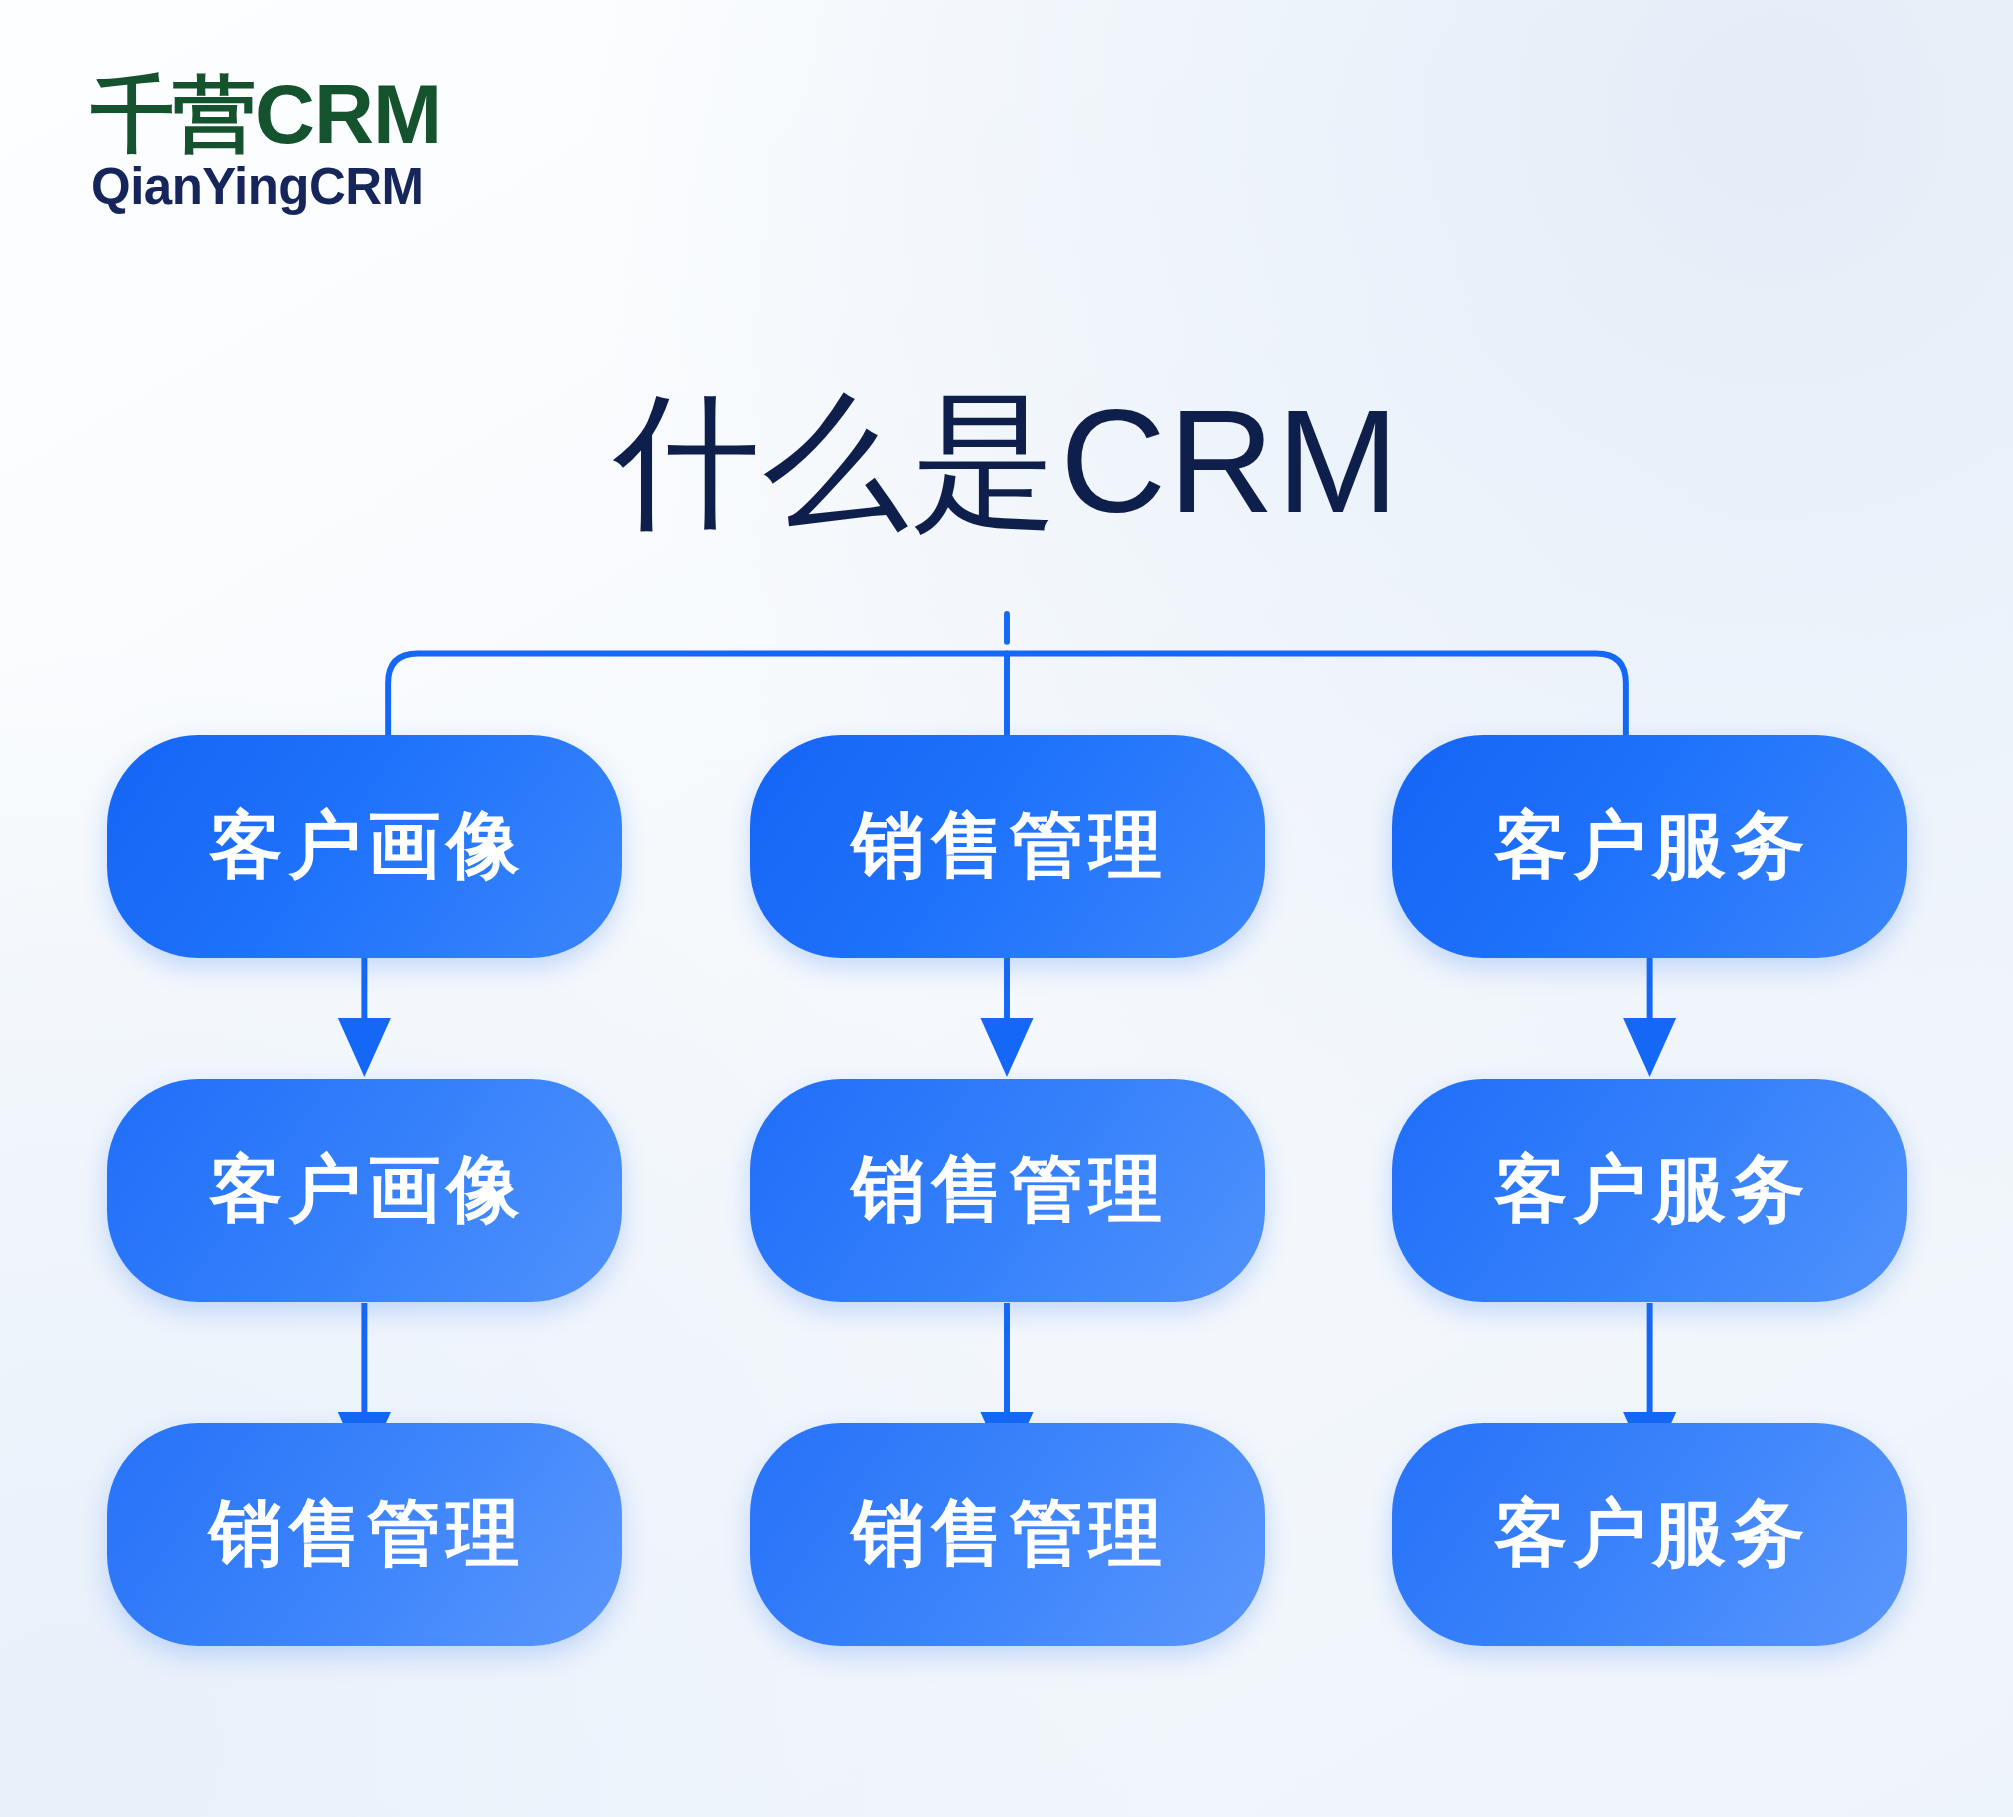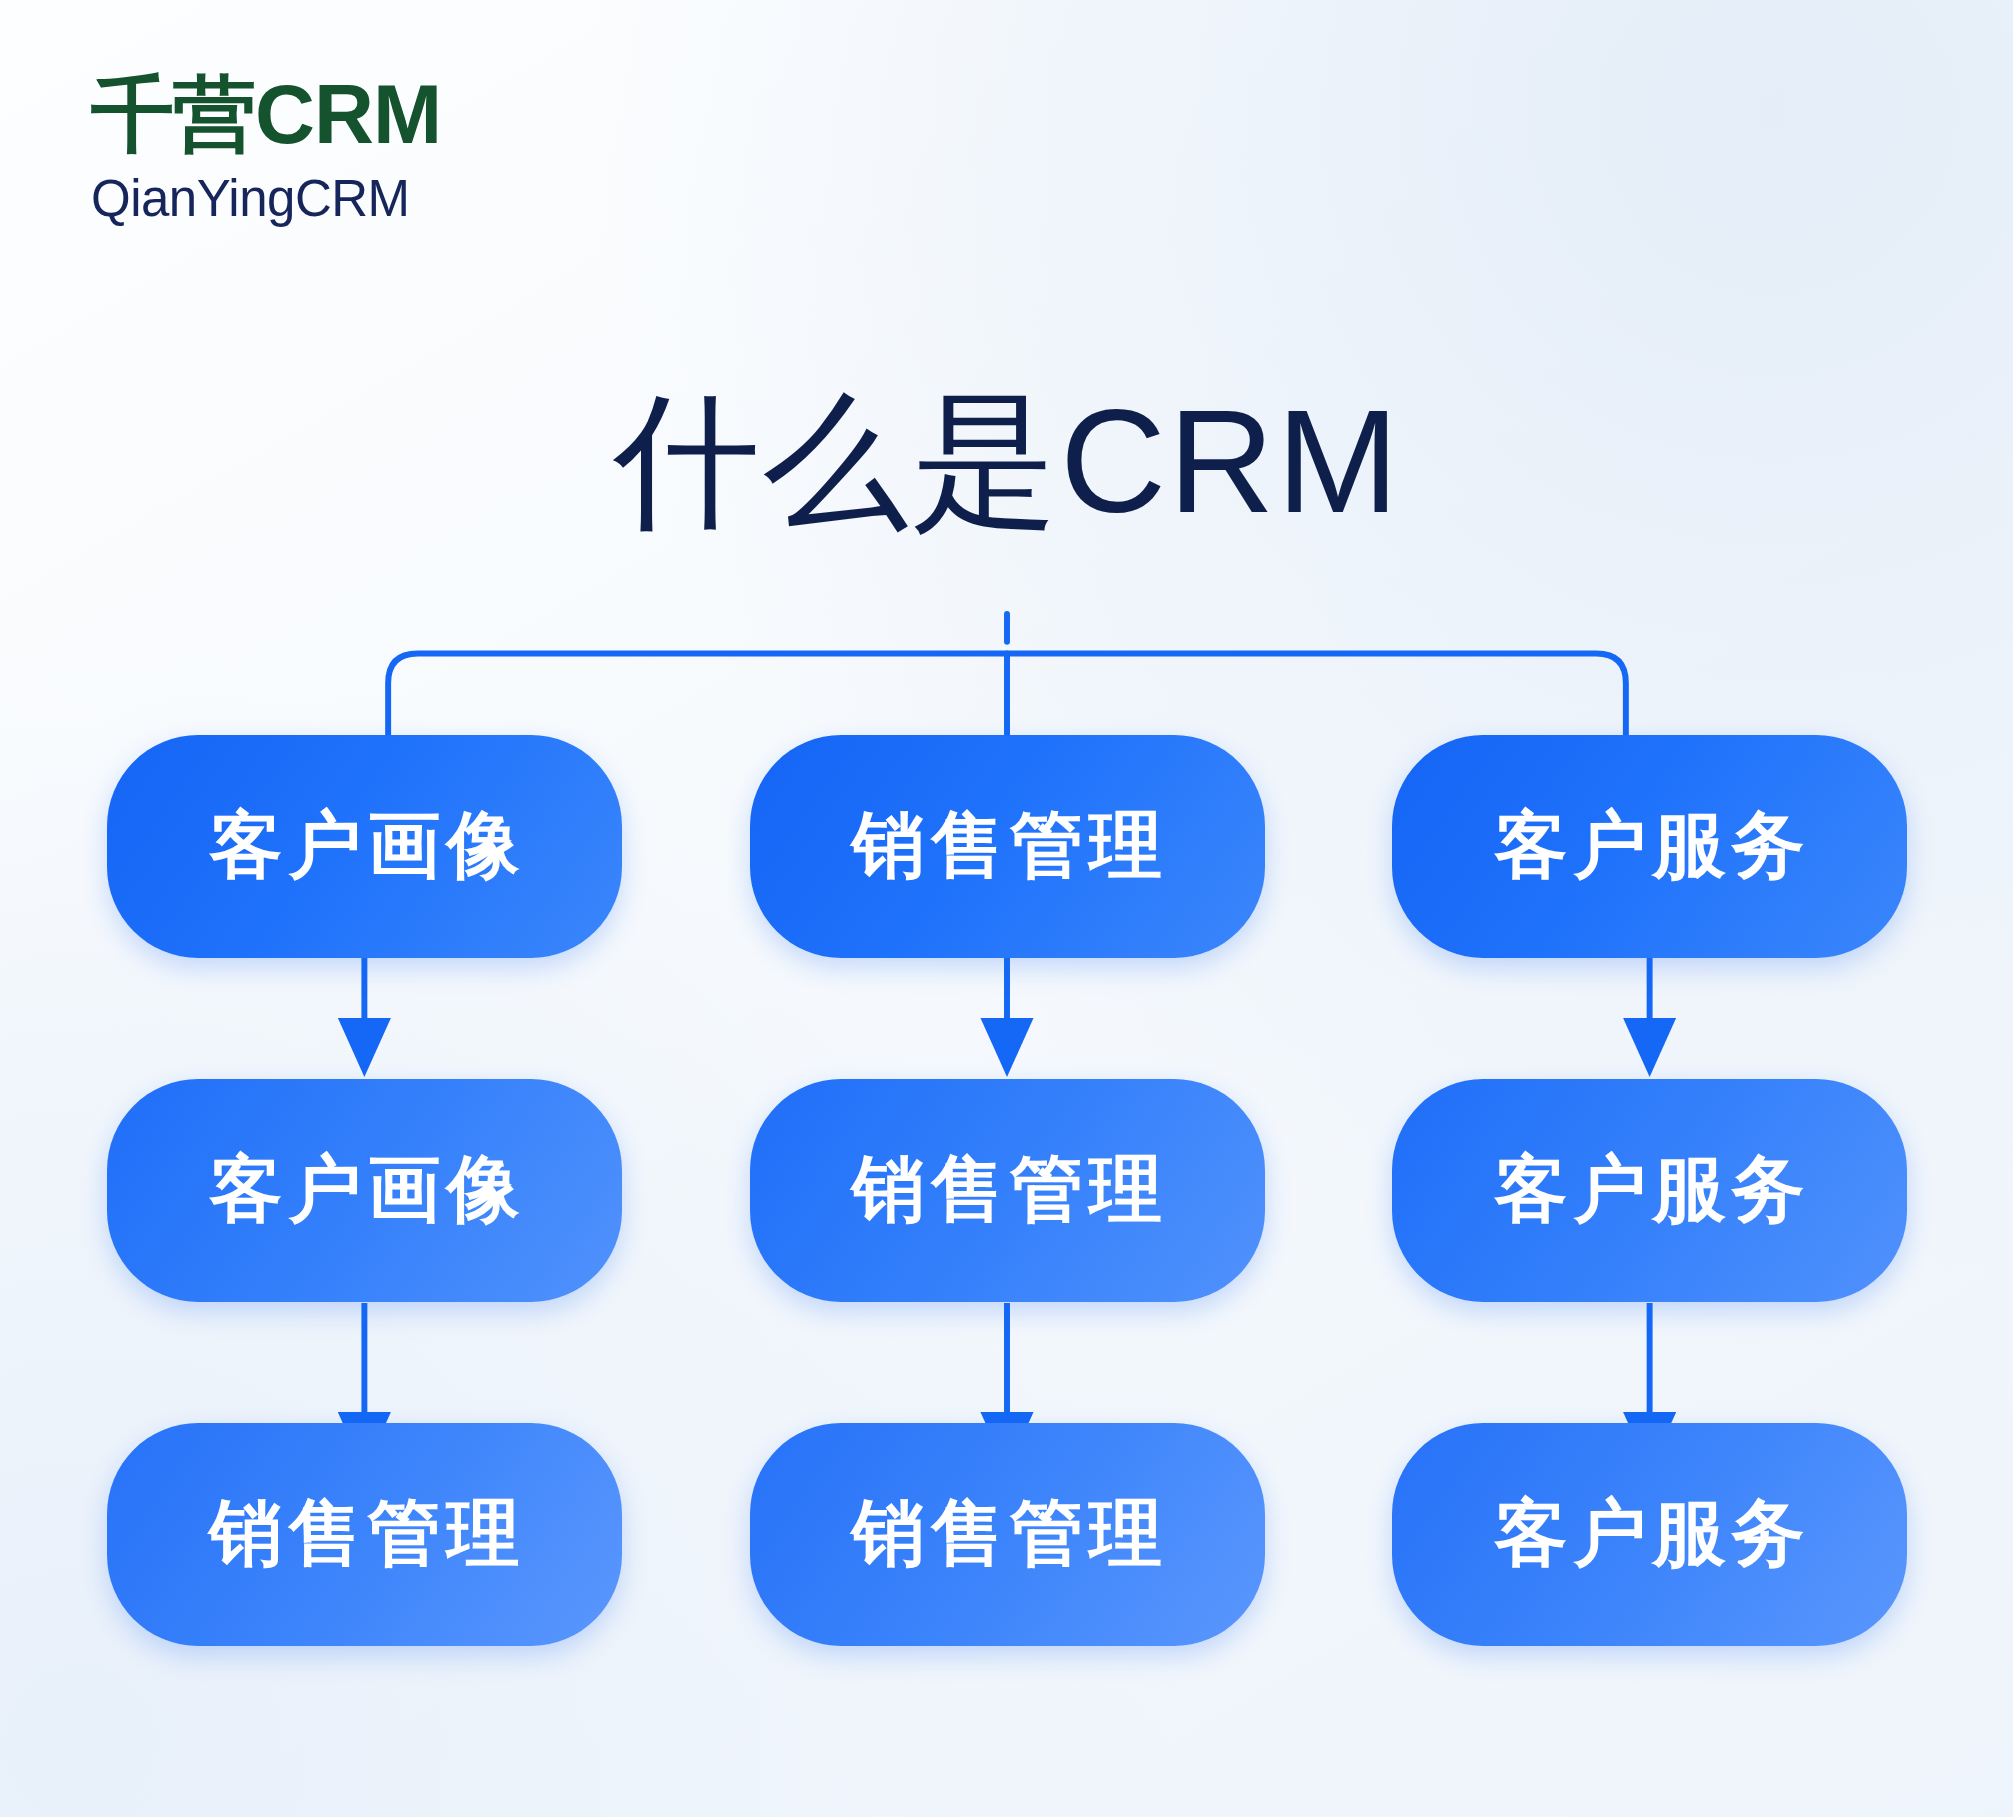--- a/index.html
+++ b/index.html
@@ -31,24 +31,24 @@
     font-size: 83px;
     font-weight: 700;
     letter-spacing: -1px;
     line-height: 1.02;
     white-space: nowrap;
     color: #14532d;
     margin-top: 12px;
   }
   #logo-secondary {
     font-size: 51px;
-    font-weight: 400;
+    font-weight: 700;
     letter-spacing: -0.5px;
     line-height: 1.12;
-    margin-top: 12px;
+    margin-top: 0;
     white-space: nowrap;
     color: #16255a;
   }
 
   
   #page-title {
     position: absolute;
     left: 0;
     top: 388px;
     width: 100%;

